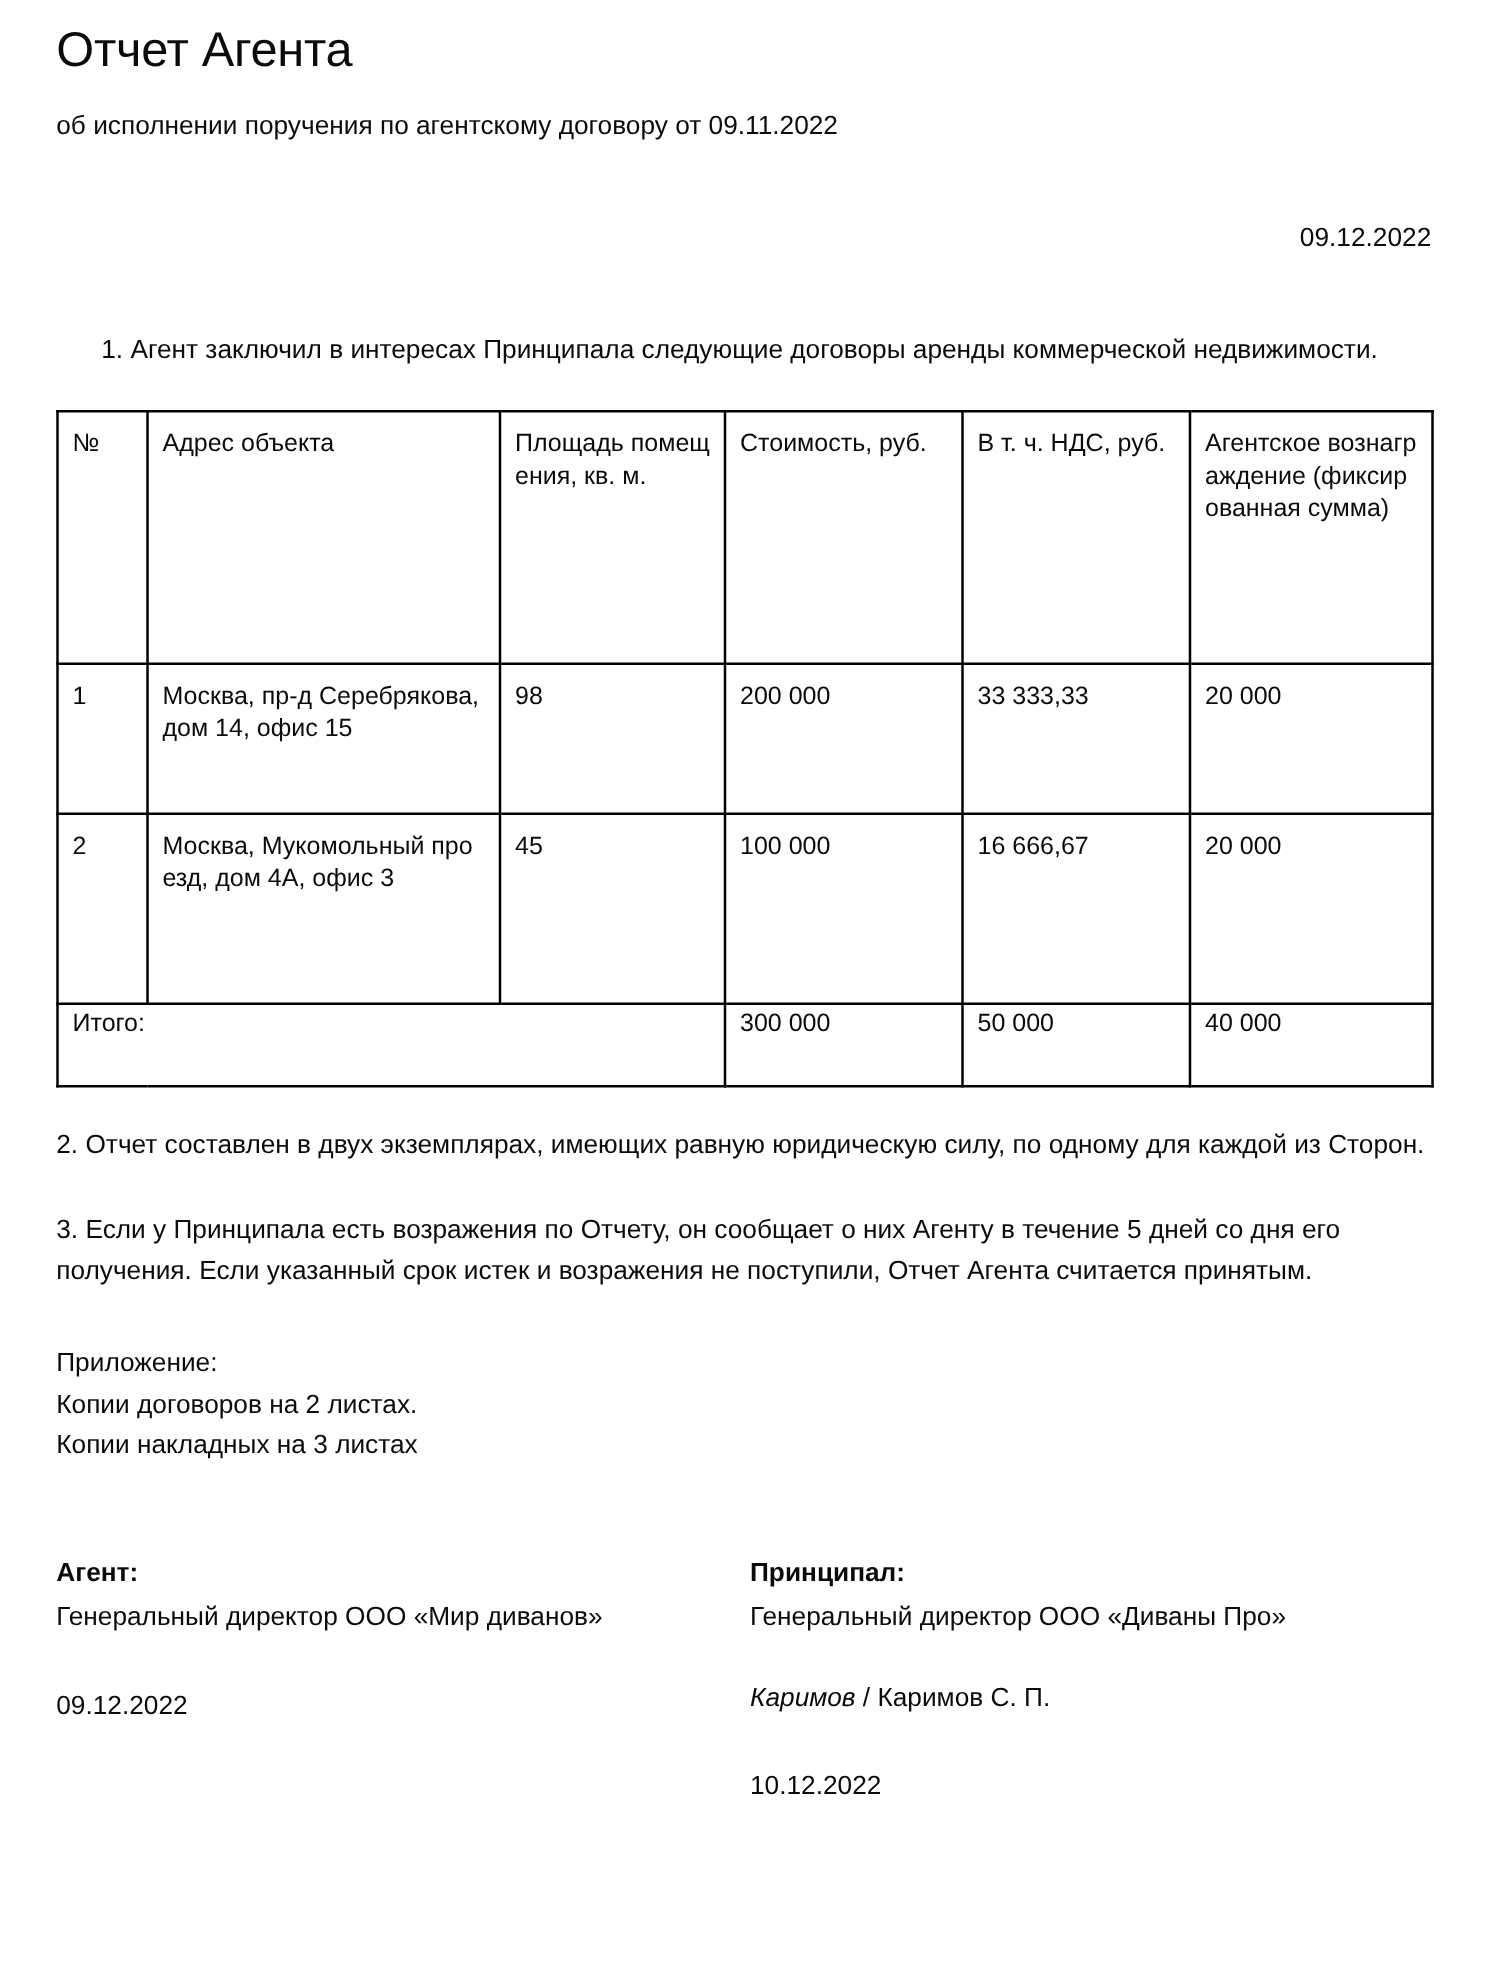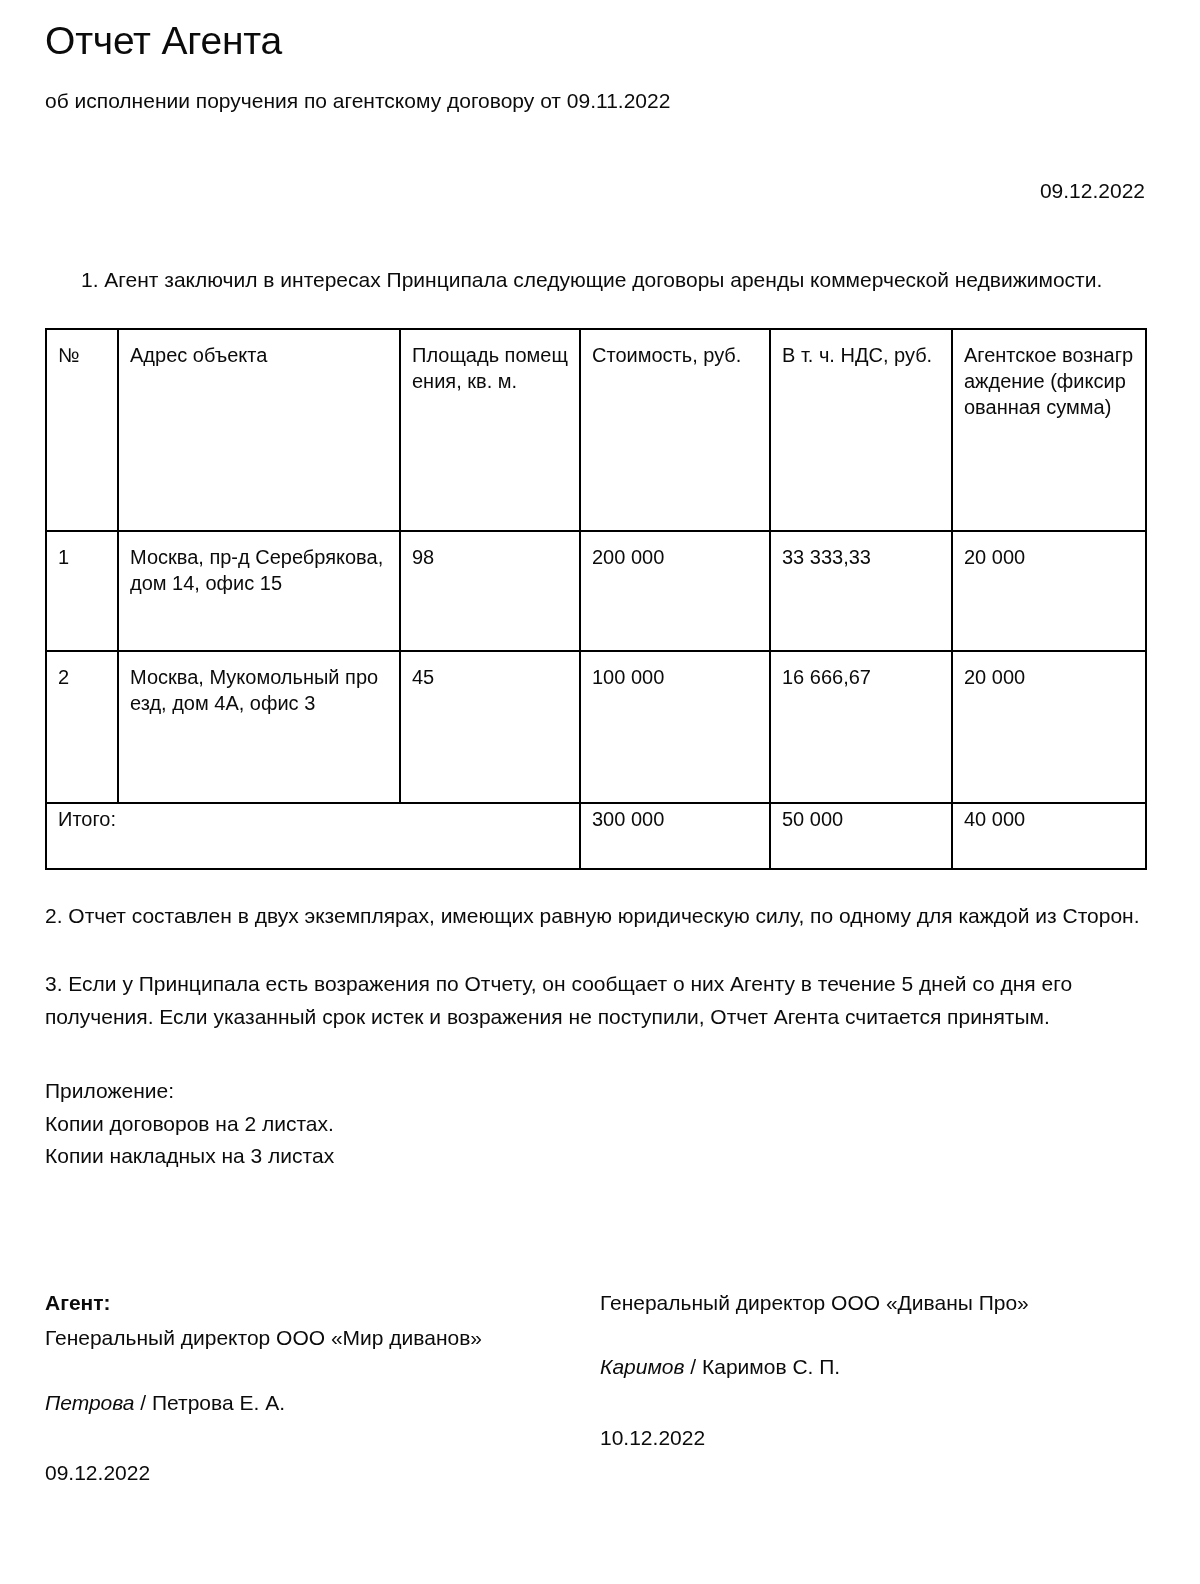--- a/index.html
+++ b/index.html
@@ -103,21 +103,20 @@
   tr.total-row td { height: 48px; padding-top: 2px; padding-bottom: 14px; }
 
   
   .sign-block {
     position: relative;
     padding-top: 72px;
     font-size: 21px;
   }
   .sign-cols {
     display: flex;
-    margin-top: 44px;
   }
   .sign-col {
     width: 560px;
   }
   .sign-col.right { margin-left: 0; width: 560px; }
   .sign-role {
     font-weight: bold;
     margin: 0 0 8px 0;
     line-height: 1.3;
   }
@@ -208,25 +207,25 @@
     <div>Копии договоров на 2 листах.</div>
     <div>Копии накладных на 3 листах</div>
   </div>
 
   <div class="sign-block">
     <div class="sign-cols">
 
       <div class="sign-col left">
         <p class="sign-role">Агент:</p>
         <p class="sign-position">Генеральный директор ООО «Мир диванов»</p>
-        <p class="sign-name"><span class="scrawl">Петрова</span><span> / </span><span>Петрова Е. А.</span></p>
         <p class="sign-date">09.12.2022</p>
       </div>
 
       <div class="sign-col right">
+        <p class="sign-role">Принципал:</p>
         <p class="sign-position">Генеральный директор ООО «Диваны Про»</p>
         <p class="sign-name"><span class="scrawl">Каримов</span><span> / </span><span>Каримов С. П.</span></p>
         <p class="sign-date">10.12.2022</p>
       </div>
 
     </div>
   </div>
 
 </div>
 

